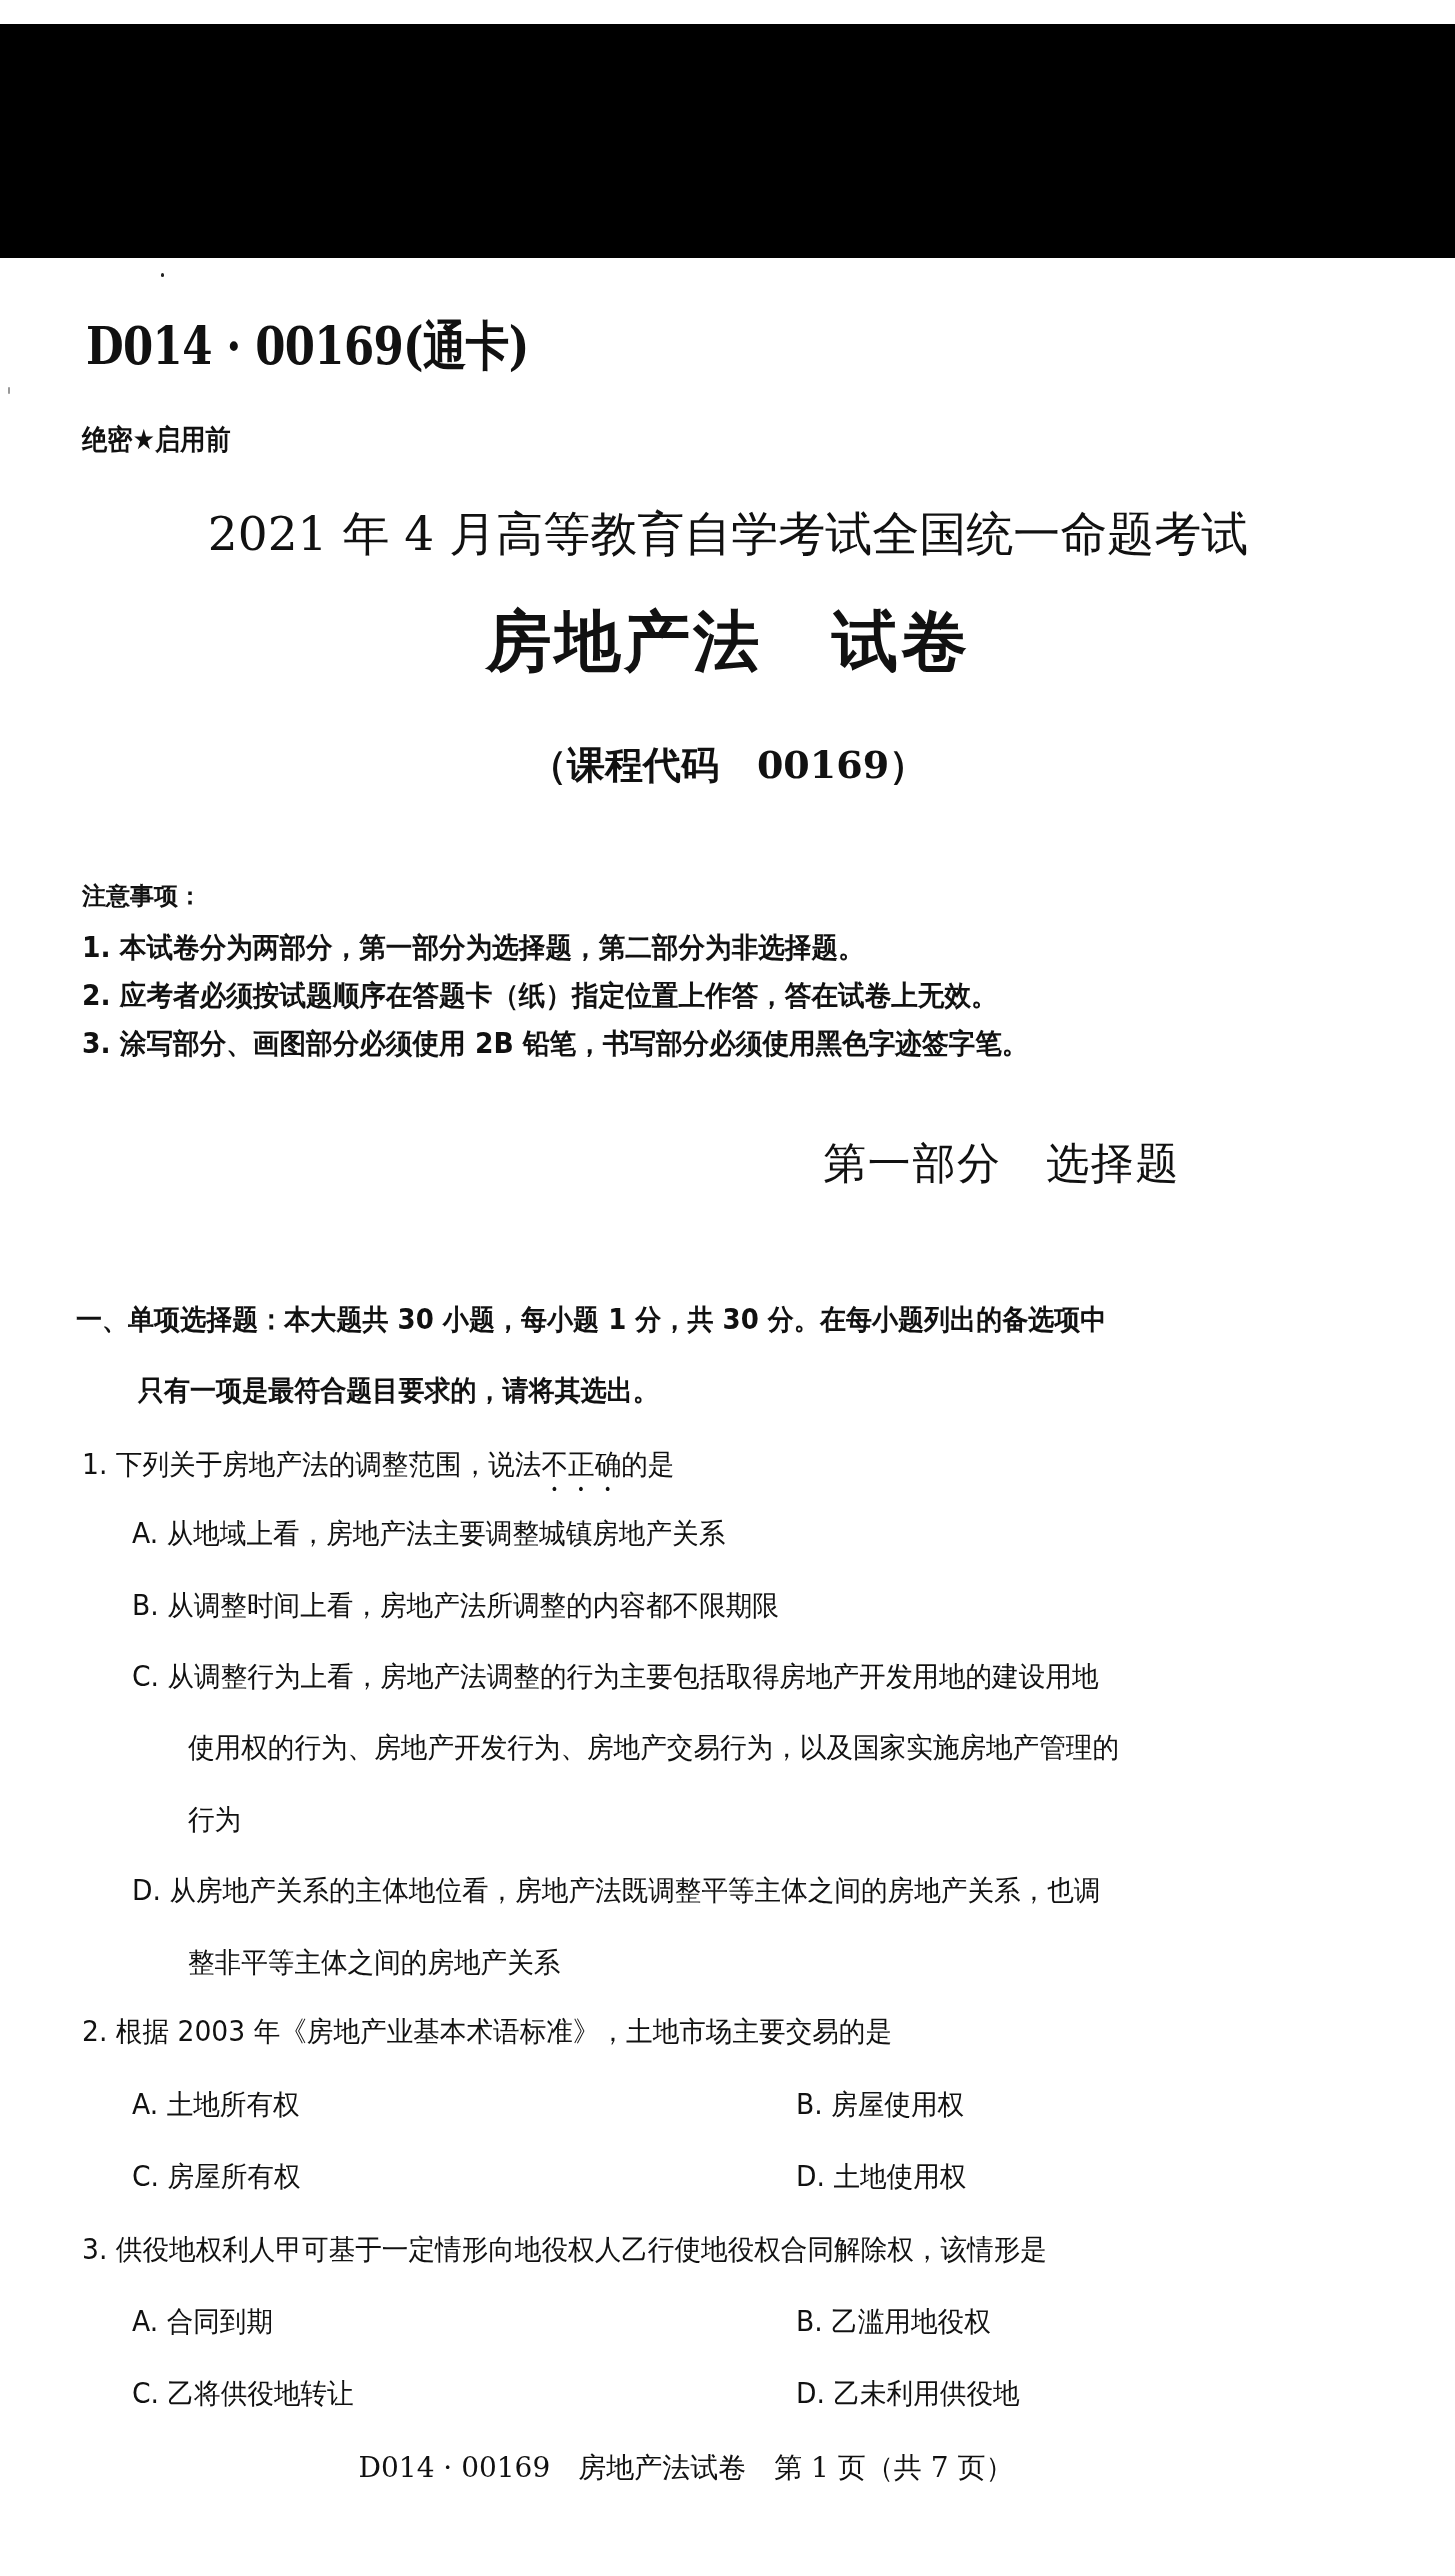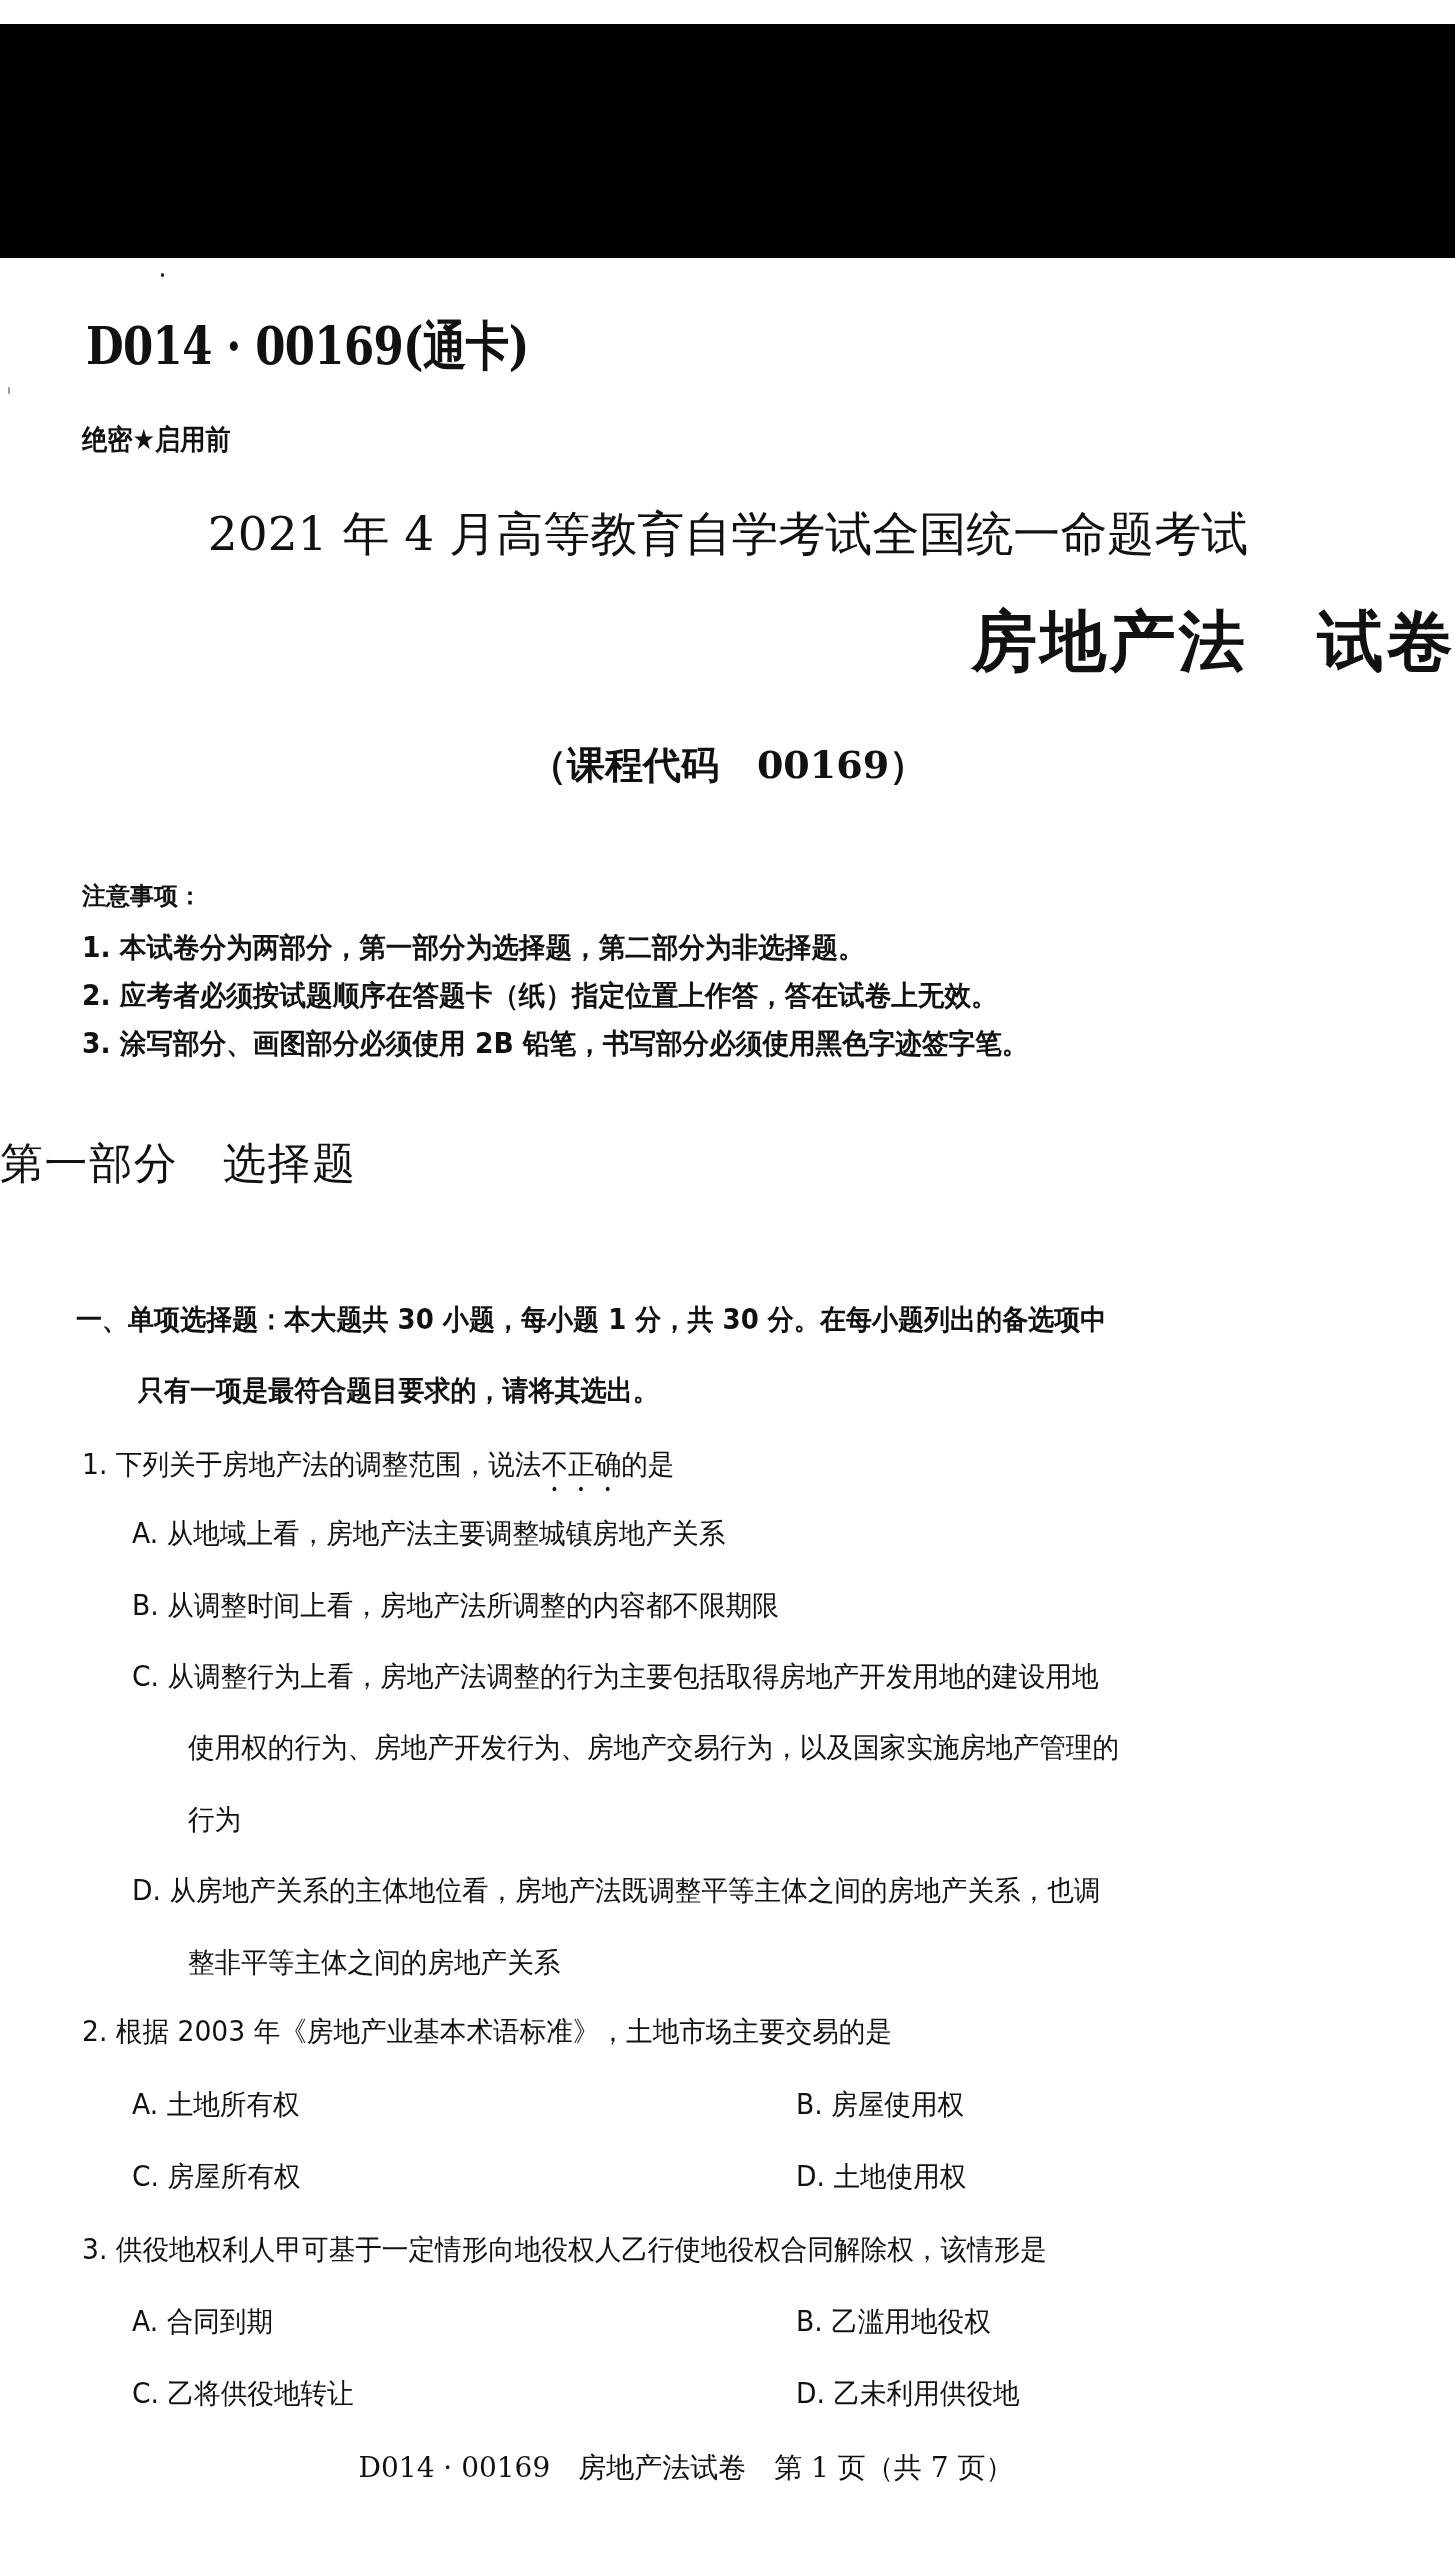--- a/index.html
+++ b/index.html
@@ -43,21 +43,21 @@
     font-weight: bold;
     transform: scaleX(0.9);
     transform-origin: left top;
   }
   .exam-title {
     left: 0; width: 1456px; text-align: center;
     top: 503px;
     font-size: 47px;
   }
   .subject-title {
-    left: 0; width: 1456px; text-align: right;
+    left: 0; width: 1456px; text-align: center;
     top: 597px;
     font-size: 66px;
     font-weight: bold;
     letter-spacing: 3.3px;
   }
   .course-code {
     left: 0; width: 1456px; text-align: center;
     top: 740px;
     font-size: 38px;
     font-weight: bold;
@@ -69,21 +69,21 @@
     font-weight: bold;
   }
   .note-item {
     left: 82px;
     font-size: 28px;
     font-weight: bold;
     transform: scaleX(0.95);
     transform-origin: left top;
   }
   .part-title {
-    left: 0; width: 1180px; text-align: left;
+    left: 0; width: 1180px; text-align: right;
     top: 1135px;
     font-size: 43px;
     letter-spacing: 1.6px;
   }
   .section-instr {
     left: 76px;
     top: 1301px;
     font-size: 28px;
     font-weight: bold;
     transform: scaleX(0.93);

